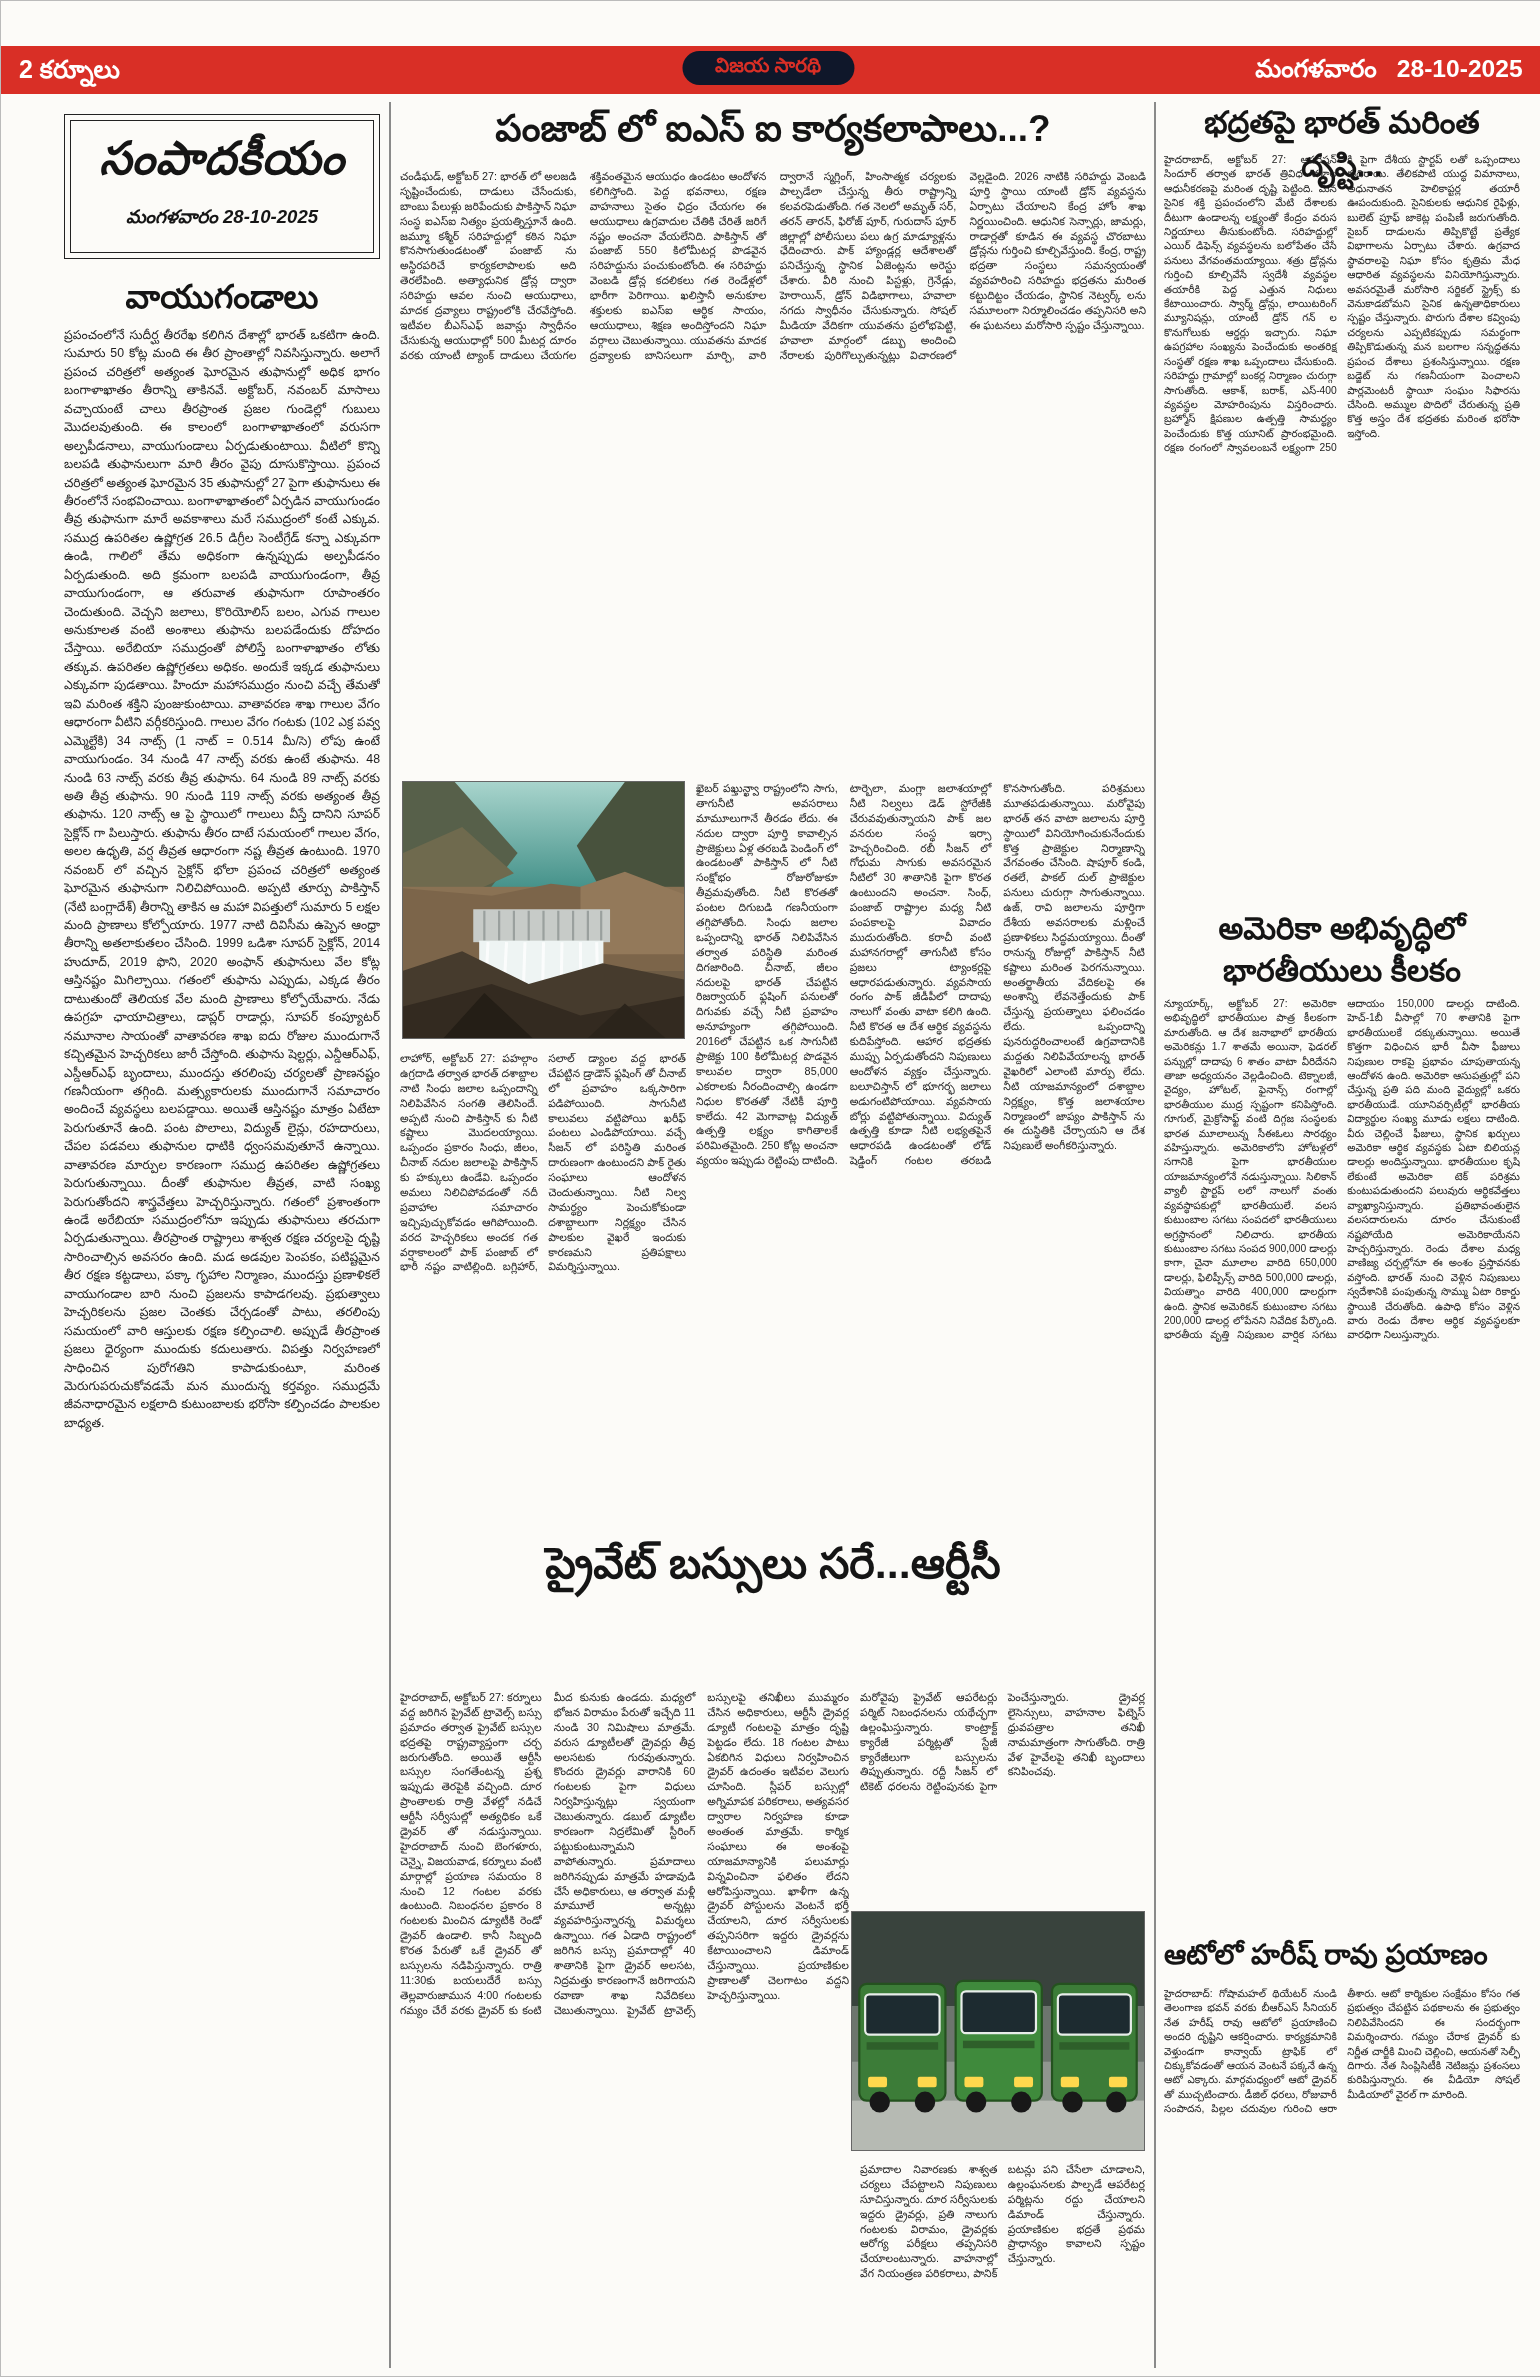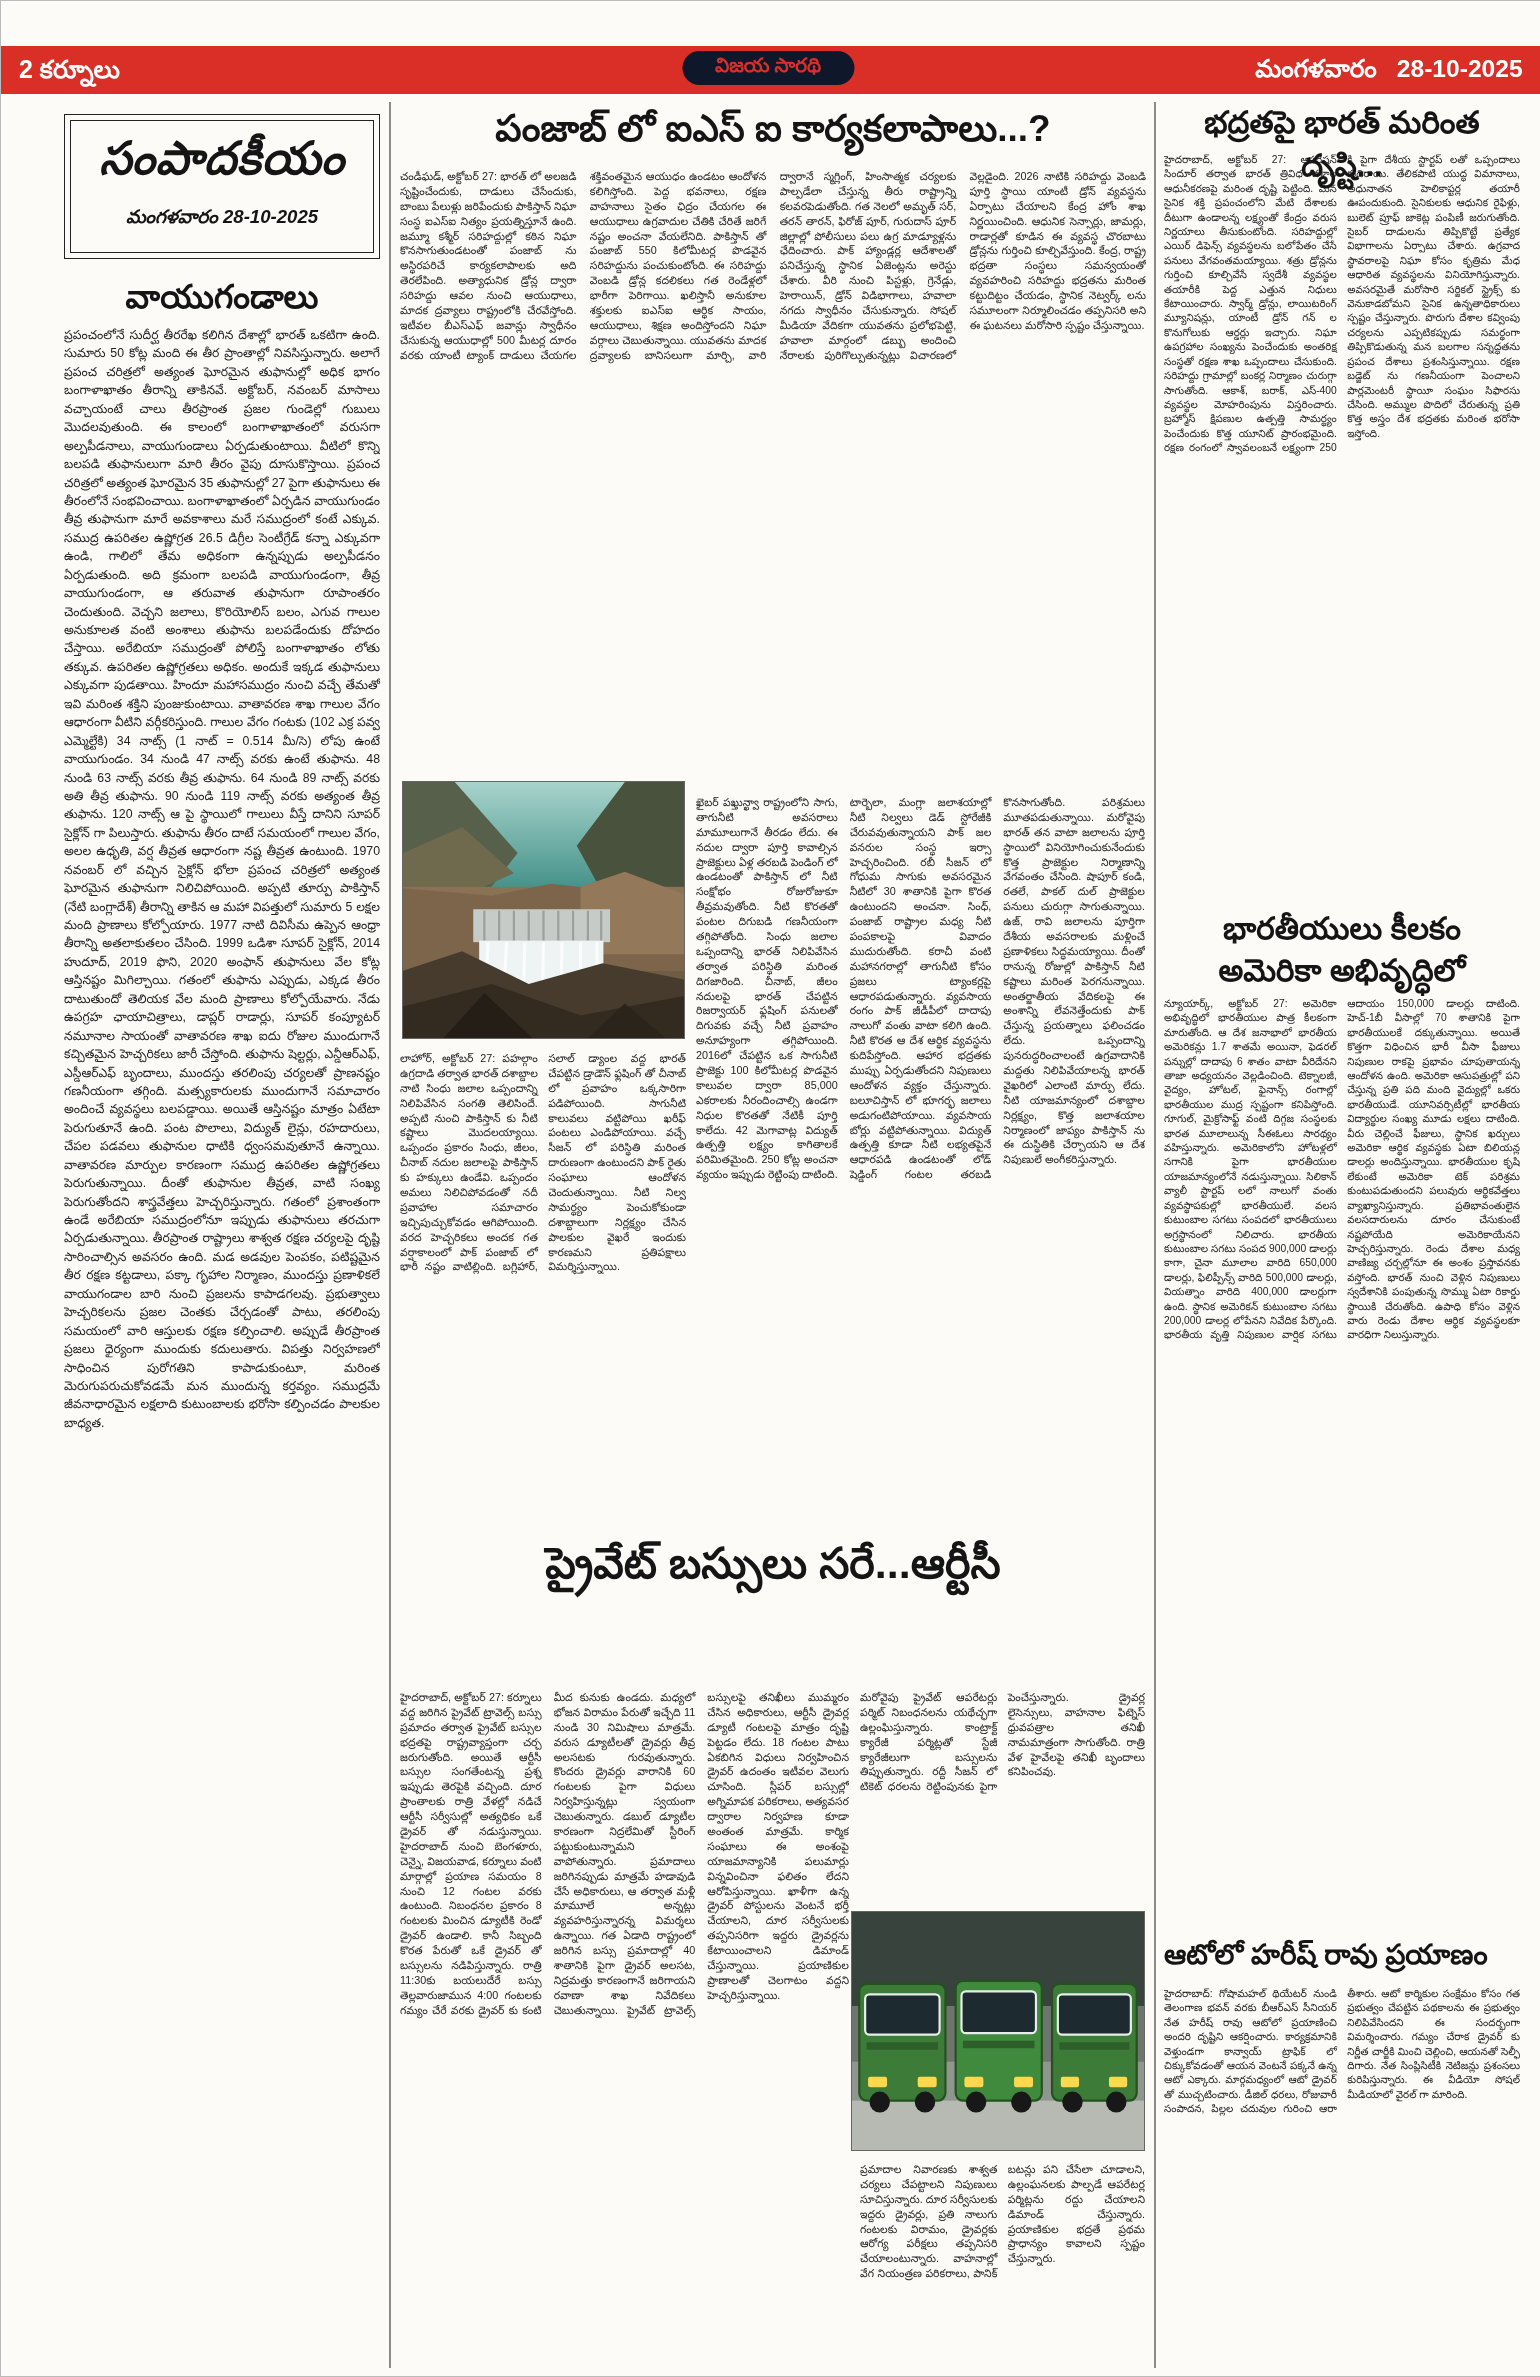--- a/index.html
+++ b/index.html
@@ -45,21 +45,21 @@
 
   
   .h-punjab { position:absolute; left:399px; top:107px; width:746px; text-align:center; font-size:37px; font-weight:800; }
   .punjab-body { position:absolute; left:399px; top:168px; width:746px; height:480px; font-size:10.8px; line-height:1.38; }
 
   
   .h-pak { position:absolute; left:399px; top:656px; width:746px; text-align:center; font-size:69px; font-weight:800; letter-spacing:-0.7px; }
   .pak-img { position:absolute; left:401px; top:780px; width:283px; height:258px; border:0.7px solid #666; background:#7b6a51; }
   .pak-img svg { display:block; width:100%; height:100%; }
   .pak-below { position:absolute; left:399px; top:1050px; width:286px; height:474px; font-size:10.8px; line-height:1.38; }
-  .pak-side  { position:absolute; left:695px; top:780px; width:449px; height:744px; font-size:10.8px; line-height:1.38;margin-top:14px; }
+  .pak-side  { position:absolute; left:695px; top:780px; width:449px; height:744px; font-size:10.8px; line-height:1.38; }
 
   
   .h-bus { position:absolute; left:399px; top:1530px; width:746px; text-align:center; font-size:43px; font-weight:800; line-height:1.5; }
   .bus-main { position:absolute; left:399px; top:1689px; width:449px; height:672px; font-size:10.8px; line-height:1.38; }
   .bus-right-top { position:absolute; left:859px; top:1689px; width:285px; height:215px; font-size:10.8px; line-height:1.38; }
   .bus-img { position:absolute; left:850px; top:1910px; width:294px; height:240px; border:0.7px solid #666; background:#5d655f; }
   .bus-img svg { display:block; width:100%; height:100%; }
   .bus-right-bottom { position:absolute; left:859px; top:2161px; width:285px; height:200px; font-size:10.8px; line-height:1.38; }
 
   
@@ -188,22 +188,22 @@
       </g>
     </svg>
   </div>
 
   <div class="bus-right-bottom jtext cols2">ప్రమాదాల నివారణకు శాశ్వత చర్యలు చేపట్టాలని నిపుణులు సూచిస్తున్నారు. దూర సర్వీసులకు ఇద్దరు డ్రైవర్లు, ప్రతి నాలుగు గంటలకు విరామం, డ్రైవర్లకు ఆరోగ్య పరీక్షలు తప్పనిసరి చేయాలంటున్నారు. వాహనాల్లో వేగ నియంత్రణ పరికరాలు, పానిక్ బటన్లు పని చేసేలా చూడాలని, ఉల్లంఘనలకు పాల్పడే ఆపరేటర్ల పర్మిట్లను రద్దు చేయాలని డిమాండ్ చేస్తున్నారు. ప్రయాణికుల భద్రతే ప్రథమ ప్రాధాన్యం కావాలని స్పష్టం చేస్తున్నారు.</div>
 
   <div class="h-sec">భద్రతపై భారత్ మరింత దృష్టి...</div>
   <div class="sec-body jtext cols2">హైదరాబాద్, అక్టోబర్ 27: ఆపరేషన్ సిందూర్ తర్వాత భారత్ త్రివిధ దళాల ఆధునీకరణపై మరింత దృష్టి పెట్టింది. మన సైనిక శక్తి ప్రపంచంలోని మేటి దేశాలకు దీటుగా ఉండాలన్న లక్ష్యంతో కేంద్రం వరుస నిర్ణయాలు తీసుకుంటోంది. సరిహద్దుల్లో ఎయిర్ డిఫెన్స్ వ్యవస్థలను బలోపేతం చేసే పనులు వేగవంతమయ్యాయి. శత్రు డ్రోన్లను గుర్తించి కూల్చివేసే స్వదేశీ వ్యవస్థల తయారీకి పెద్ద ఎత్తున నిధులు కేటాయించారు. స్వార్మ్ డ్రోన్లు, లాయిటరింగ్ మ్యూనిషన్లు, యాంటీ డ్రోన్ గన్ ల కొనుగోలుకు ఆర్డర్లు ఇచ్చారు. నిఘా ఉపగ్రహాల సంఖ్యను పెంచేందుకు అంతరిక్ష సంస్థతో రక్షణ శాఖ ఒప్పందాలు చేసుకుంది. సరిహద్దు గ్రామాల్లో బంకర్ల నిర్మాణం చురుగ్గా సాగుతోంది. ఆకాశ్, బరాక్, ఎస్-400 వ్యవస్థల మోహరింపును విస్తరించారు. బ్రహ్మోస్ క్షిపణుల ఉత్పత్తి సామర్థ్యం పెంచేందుకు కొత్త యూనిట్ ప్రారంభమైంది. రక్షణ రంగంలో స్వావలంబనే లక్ష్యంగా 250 కి పైగా దేశీయ స్టార్టప్ లతో ఒప్పందాలు కుదిరాయి. తేలికపాటి యుద్ధ విమానాలు, అధునాతన హెలికాప్టర్ల తయారీ ఊపందుకుంది. సైనికులకు ఆధునిక రైఫిళ్లు, బులెట్ ప్రూఫ్ జాకెట్ల పంపిణీ జరుగుతోంది. సైబర్ దాడులను తిప్పికొట్టే ప్రత్యేక విభాగాలను ఏర్పాటు చేశారు. ఉగ్రవాద స్థావరాలపై నిఘా కోసం కృత్రిమ మేధ ఆధారిత వ్యవస్థలను వినియోగిస్తున్నారు. అవసరమైతే మరోసారి సర్జికల్ స్ట్రైక్స్ కు వెనుకాడబోమని సైనిక ఉన్నతాధికారులు స్పష్టం చేస్తున్నారు. పొరుగు దేశాల కవ్వింపు చర్యలను ఎప్పటికప్పుడు సమర్థంగా తిప్పికొడుతున్న మన బలగాల సన్నద్ధతను ప్రపంచ దేశాలు ప్రశంసిస్తున్నాయి. రక్షణ బడ్జెట్ ను గణనీయంగా పెంచాలని పార్లమెంటరీ స్థాయీ సంఘం సిఫారసు చేసింది. అమ్ముల పొదిలో చేరుతున్న ప్రతి కొత్త అస్త్రం దేశ భద్రతకు మరింత భరోసా ఇస్తోంది.</div>
 
   <div class="h-amer">
+    <div>అమెరికా అభివృద్ధిలో</div>
     <div>భారతీయులు కీలకం</div>
-    <div>అమెరికా అభివృద్ధిలో</div>
   </div>
   <div class="amer-body jtext cols2">న్యూయార్క్, అక్టోబర్ 27: అమెరికా అభివృద్ధిలో భారతీయుల పాత్ర కీలకంగా మారుతోంది. ఆ దేశ జనాభాలో భారతీయ అమెరికన్లు 1.7 శాతమే అయినా, ఫెడరల్ పన్నుల్లో దాదాపు 6 శాతం వాటా వీరిదేనని తాజా అధ్యయనం వెల్లడించింది. టెక్నాలజీ, వైద్యం, హోటల్, ఫైనాన్స్ రంగాల్లో భారతీయుల ముద్ర స్పష్టంగా కనిపిస్తోంది. గూగుల్, మైక్రోసాఫ్ట్ వంటి దిగ్గజ సంస్థలకు భారత మూలాలున్న సీఈఓలు సారథ్యం వహిస్తున్నారు. అమెరికాలోని హోటళ్లలో సగానికి పైగా భారతీయుల యాజమాన్యంలోనే నడుస్తున్నాయి. సిలికాన్ వ్యాలీ స్టార్టప్ లలో నాలుగో వంతు వ్యవస్థాపకుల్లో భారతీయులే. వలస కుటుంబాల సగటు సంపదలో భారతీయులు అగ్రస్థానంలో నిలిచారు. భారతీయ కుటుంబాల సగటు సంపద 900,000 డాలర్లు కాగా, చైనా మూలాల వారిది 650,000 డాలర్లు, ఫిలిప్పీన్స్ వారిది 500,000 డాలర్లు, వియత్నాం వారిది 400,000 డాలర్లుగా ఉంది. స్థానిక అమెరికన్ కుటుంబాల సగటు 200,000 డాలర్ల లోపేనని నివేదిక పేర్కొంది. భారతీయ వృత్తి నిపుణుల వార్షిక సగటు ఆదాయం 150,000 డాలర్లు దాటింది. హెచ్-1బీ వీసాల్లో 70 శాతానికి పైగా భారతీయులకే దక్కుతున్నాయి. అయితే కొత్తగా విధించిన భారీ వీసా ఫీజులు నిపుణుల రాకపై ప్రభావం చూపుతాయన్న ఆందోళన ఉంది. అమెరికా ఆసుపత్రుల్లో పని చేస్తున్న ప్రతి పది మంది వైద్యుల్లో ఒకరు భారతీయుడే. యూనివర్సిటీల్లో భారతీయ విద్యార్థుల సంఖ్య మూడు లక్షలు దాటింది. వీరు చెల్లించే ఫీజులు, స్థానిక ఖర్చులు అమెరికా ఆర్థిక వ్యవస్థకు ఏటా బిలియన్ల డాలర్లు అందిస్తున్నాయి. భారతీయుల కృషి లేకుంటే అమెరికా టెక్ పరిశ్రమ కుంటుపడుతుందని పలువురు ఆర్థికవేత్తలు వ్యాఖ్యానిస్తున్నారు. ప్రతిభావంతులైన వలసదారులను దూరం చేసుకుంటే నష్టపోయేది అమెరికాయేనని హెచ్చరిస్తున్నారు. రెండు దేశాల మధ్య వాణిజ్య చర్చల్లోనూ ఈ అంశం ప్రస్తావనకు వస్తోంది. భారత్ నుంచి వెళ్లిన నిపుణులు స్వదేశానికి పంపుతున్న సొమ్ము ఏటా రికార్డు స్థాయికి చేరుతోంది. ఉపాధి కోసం వెళ్లిన వారు రెండు దేశాల ఆర్థిక వ్యవస్థలకూ వారధిగా నిలుస్తున్నారు.</div>
 
   <div class="h-harish">ఆటోలో హరీష్ రావు ప్రయాణం</div>
   <div class="harish-body jtext cols2">హైదరాబాద్: గోషామహల్ థియేటర్ నుండి తెలంగాణ భవన్ వరకు బీఆర్ఎస్ సీనియర్ నేత హరీష్ రావు ఆటోలో ప్రయాణించి అందరి దృష్టిని ఆకర్షించారు. కార్యక్రమానికి వెళ్తుండగా కాన్వాయ్ ట్రాఫిక్ లో చిక్కుకోవడంతో ఆయన వెంటనే పక్కనే ఉన్న ఆటో ఎక్కారు. మార్గమధ్యంలో ఆటో డ్రైవర్ తో ముచ్చటించారు. డీజిల్ ధరలు, రోజువారీ సంపాదన, పిల్లల చదువుల గురించి ఆరా తీశారు. ఆటో కార్మికుల సంక్షేమం కోసం గత ప్రభుత్వం చేపట్టిన పథకాలను ఈ ప్రభుత్వం నిలిపివేసిందని ఈ సందర్భంగా విమర్శించారు. గమ్యం చేరాక డ్రైవర్ కు నిర్ణీత చార్జీకి మించి చెల్లించి, ఆయనతో సెల్ఫీ దిగారు. నేత సింప్లిసిటీకి నెటిజన్లు ప్రశంసలు కురిపిస్తున్నారు. ఈ వీడియో సోషల్ మీడియాలో వైరల్ గా మారింది.</div>
 
 </div>
 
 
 </body></html>

